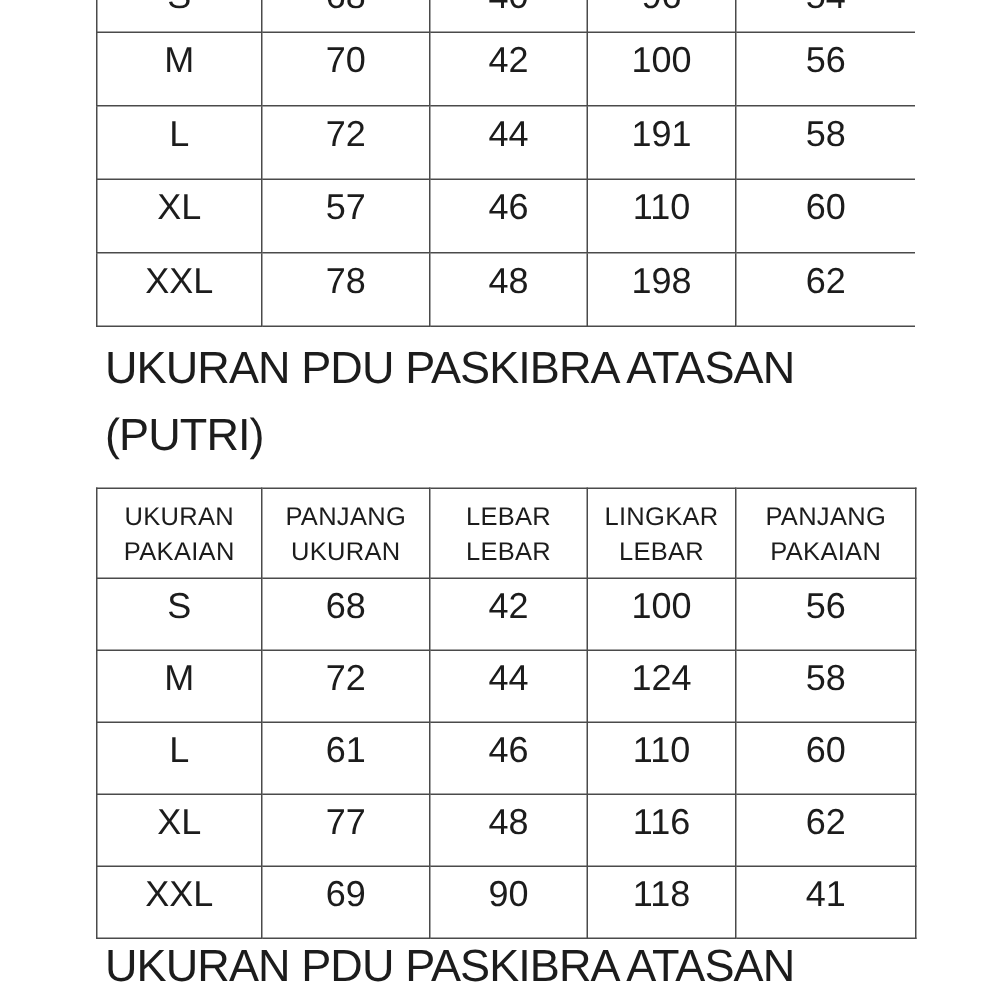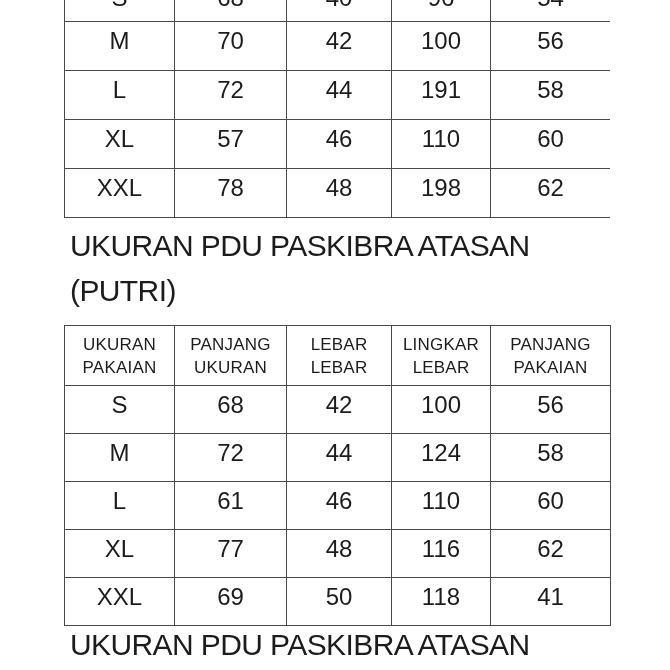--- a/index.html
+++ b/index.html
@@ -181,21 +181,21 @@
       <tr>
         <td>XL</td>
         <td>77</td>
         <td>48</td>
         <td>116</td>
         <td>62</td>
       </tr>
       <tr>
         <td>XXL</td>
         <td>69</td>
-        <td>50</td>
+        <td>90</td>
         <td>118</td>
         <td>41</td>
       </tr>
     </tbody>
   </table>
 
   <div class="heading-bottom">UKURAN PDU PASKIBRA ATASAN</div>
 
 </div>
 

